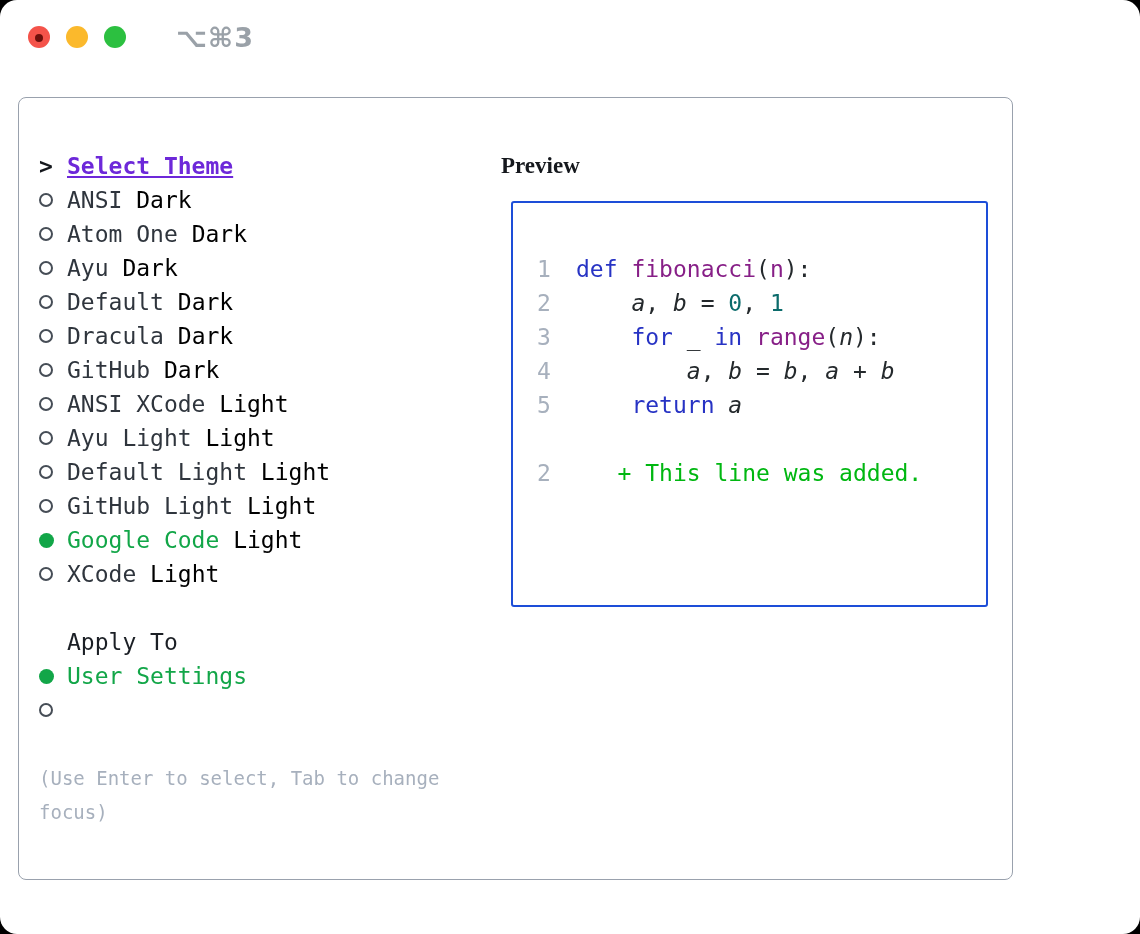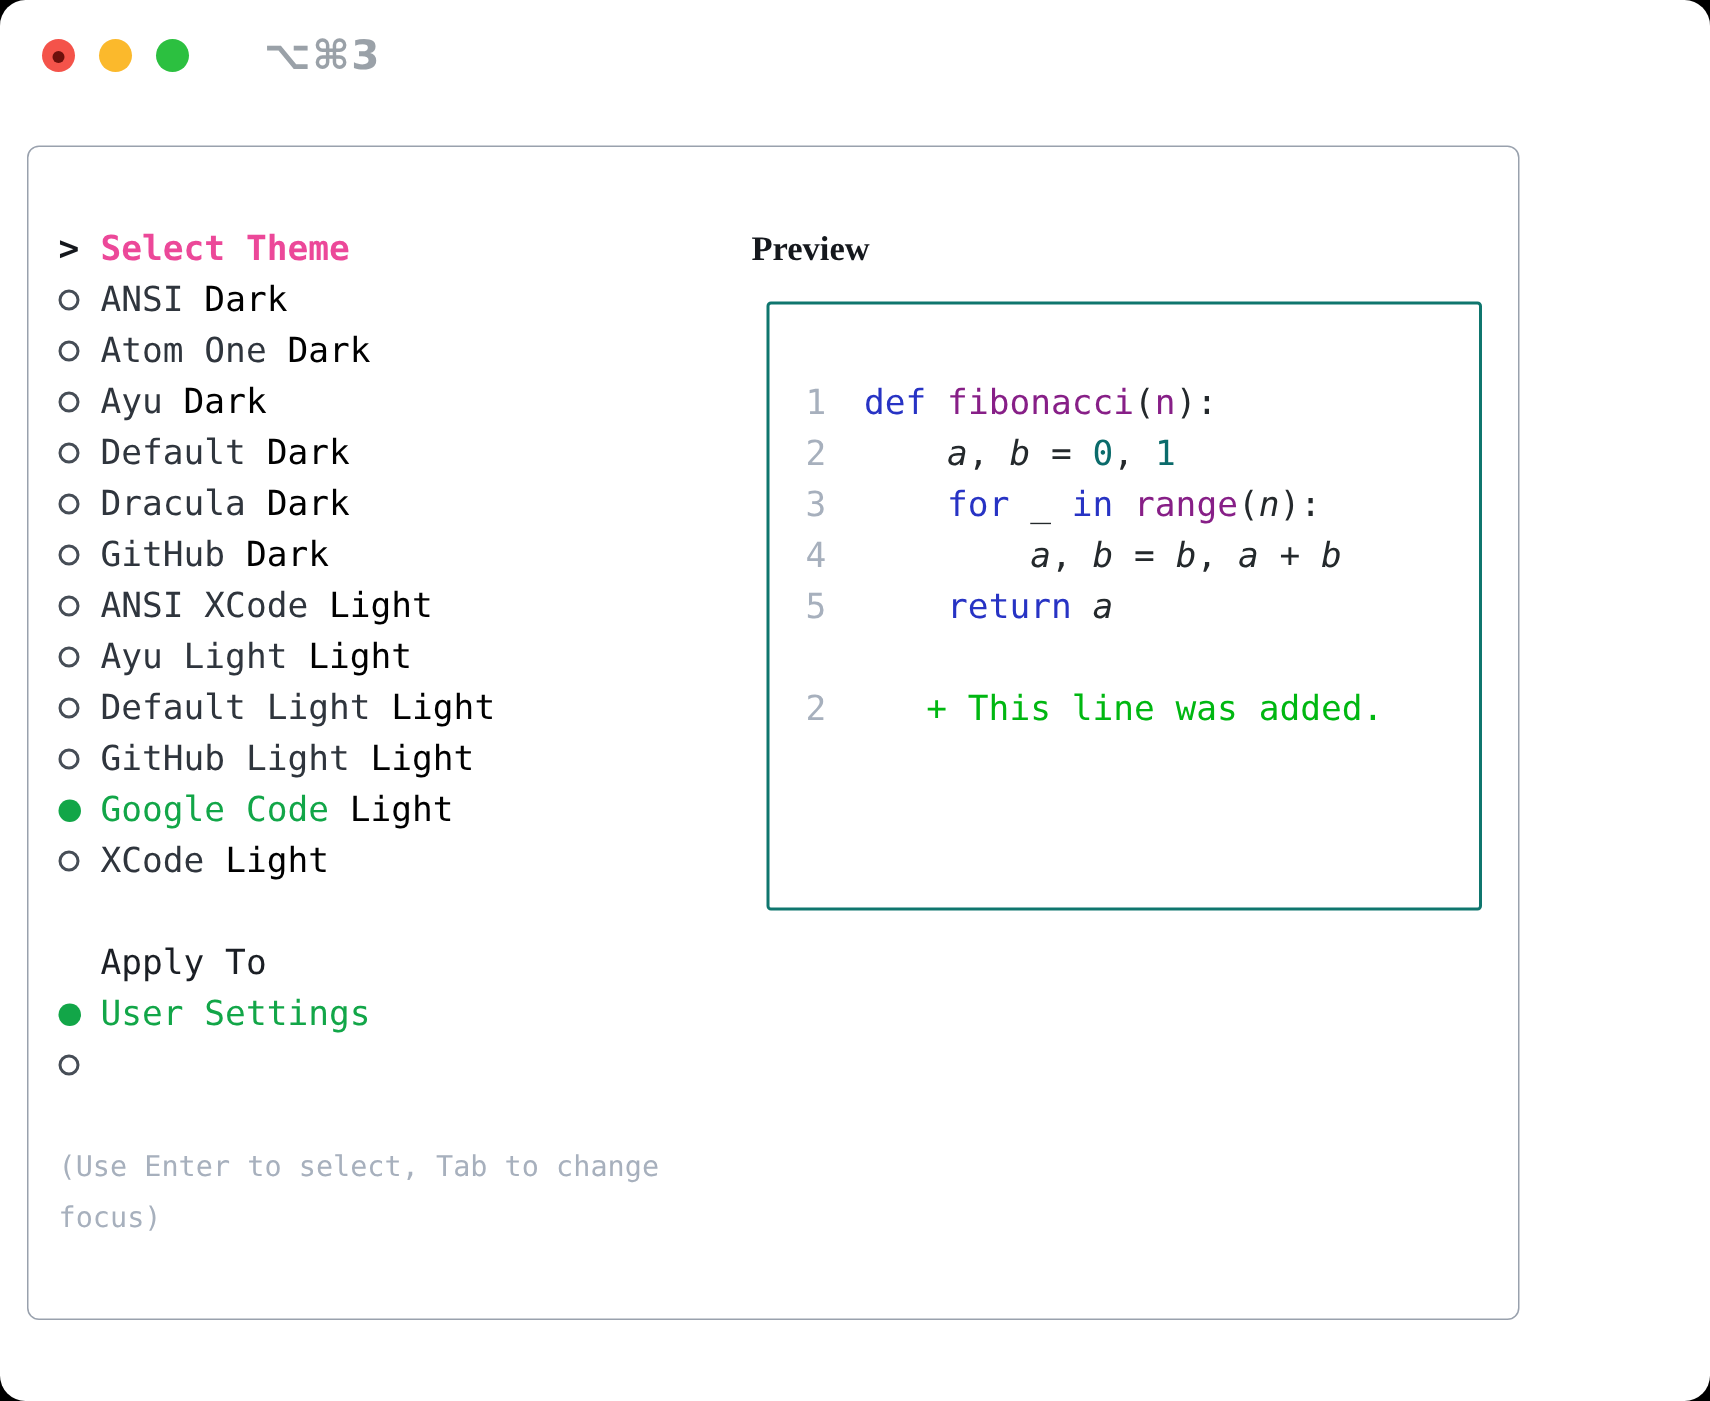--- a/index.html
+++ b/index.html
@@ -28,40 +28,40 @@
   .main-box {
     position:absolute; left:18px; top:97px; width:995px; height:783px;
     border:1.5px solid #99a1ad; border-radius:8px; background:#fff;
   }
 
   
   .left-col { position:absolute; left:20px; top:51px; width:432px; }
   .row { display:flex; align-items:center; height:34px; font-size:23px; white-space:pre; }
   .marker { width:28px; display:flex; align-items:center; flex:none; }
   .cursor-glyph { font-weight:bold; color:#15181d; font-size:23px; }
-  .sec-title { font-weight:bold; color:#ec4899; }
+  .sec-title { font-weight:bold; color:#6d28d9;text-decoration:underline; }
   .ring { width:14px; height:14px; border:2px solid #464d56; border-radius:50%; }
   .dotfill { width:15px; height:15px; border-radius:50%; background:#12a648; }
   .t-name { color:#2f353d; }
   .t-name.sel { color:#12a648; }
   .t-variant { color:#000000; }
   .apply-title { color:#1b1f25; }
   .spacer { height:34px; }
   .help {
     color:#a7b0bd; font-size:19px; line-height:34px; white-space:normal; word-break:normal;
   }
 
   
   .preview-title {
     position:absolute; left:482px; top:51px; height:34px; line-height:34px;
     font-size:23px; font-weight:bold; color:#15181d;font-family:Liberation Serif, serif;
   }
   .preview-box {
     position:absolute; left:492px; top:103px; width:477px; height:406px;
-    border:2px solid #0f766e; border-radius:3px; background:#fff;
+    border:2px solid #1d4ed8; border-radius:3px; background:#fff;
     padding:49px 12px 0 24px; overflow:hidden;
   }
   .code-line { font-size:23px; line-height:34px; white-space:pre; }
   .ln { display:inline-block; width:39px; color:#a7b0bd; }
   .blank-line { height:34px; }
   .tk-pln { color:#24292c; }
   .tk-kwd { color:#2733c4; }
   .tk-typ { color:#871f87; }
   .tk-lit { color:#0b6b6b; }
   .tk-var { color:#24292c; font-style:italic; }

